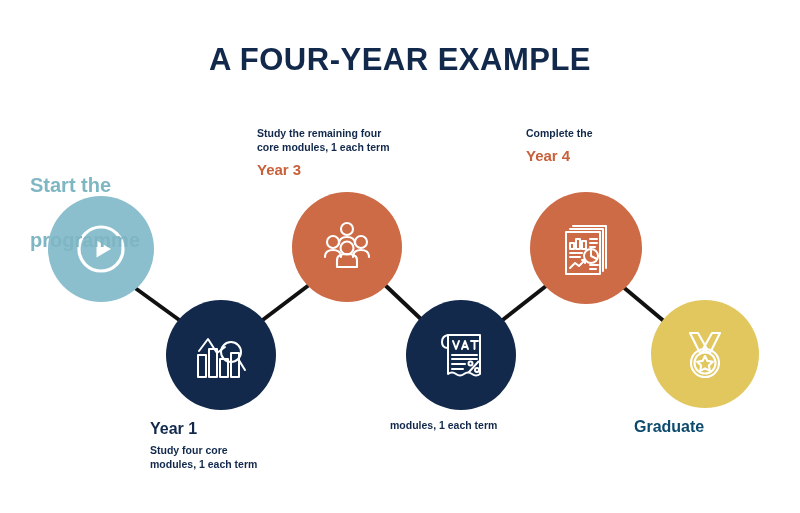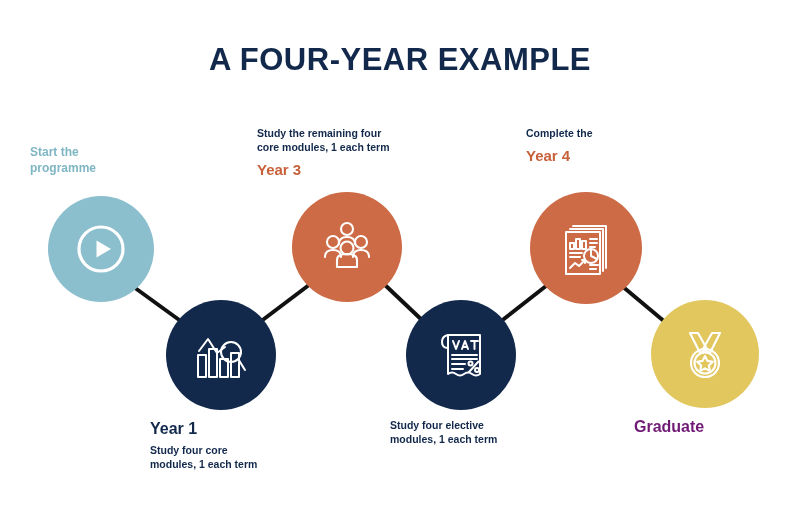--- a/index.html
+++ b/index.html
@@ -56,22 +56,22 @@
     position: absolute;
     line-height: 1.35;
   }
   .cap-head {
     font-size: 16px;
     font-weight: bold;
     color: #12294C;
     display: block;
   }
   .cap-head.accent-orange { color: #C8603A; font-size: 15px; }
-  .cap-head.accent-blue   { color: #7FB6C4; font-size: 12px; }
-  .cap-head.accent-gold   { color: #701a75; font-size: 16px; }
+  .cap-head.accent-blue   { color: #7FB6C4; font-size: 20px; margin-top: 28px; }
+  .cap-head.accent-gold   { color: #0c4a6e; font-size: 16px; }
   .cap-body {
     font-size: 10.5px;
     font-weight: bold;
     color: #12294C;
     display: block;
   }
   .cap-body + .cap-head { margin-top: 6px; }
   .cap-head + .cap-body { margin-top: 3px; }
 </style>
 </head>
@@ -165,21 +165,20 @@
         <path d="M20 38 L33 38"></path>
         <path d="M20 43 L31 43"></path>
 
         <circle cx="38.5" cy="37.5" r="2"></circle>
         <circle cx="45" cy="44" r="2"></circle>
         <path d="M46.5 35.5 L37 46"></path>
       </g>
     </svg>
   </div>
   <div class="caption" style="left:390px; top:418px; width:142px;">
-    <span class="cap-body">Study four elective</span>
     <span class="cap-body">modules, 1 each term</span>
   </div>
 
   <div class="node" style="left:530px; top:192px; width:112px; height:112px; background:#CC6B45;">
     <svg width="60" height="60" viewBox="0 0 60 60">
       <g fill="none" stroke="#ffffff" stroke-width="2" stroke-linejoin="round" stroke-linecap="round">
 
         <path d="M17 8 L50 8 L50 50"></path>
         <path d="M14 11 L47 11 L47 53"></path>
 

